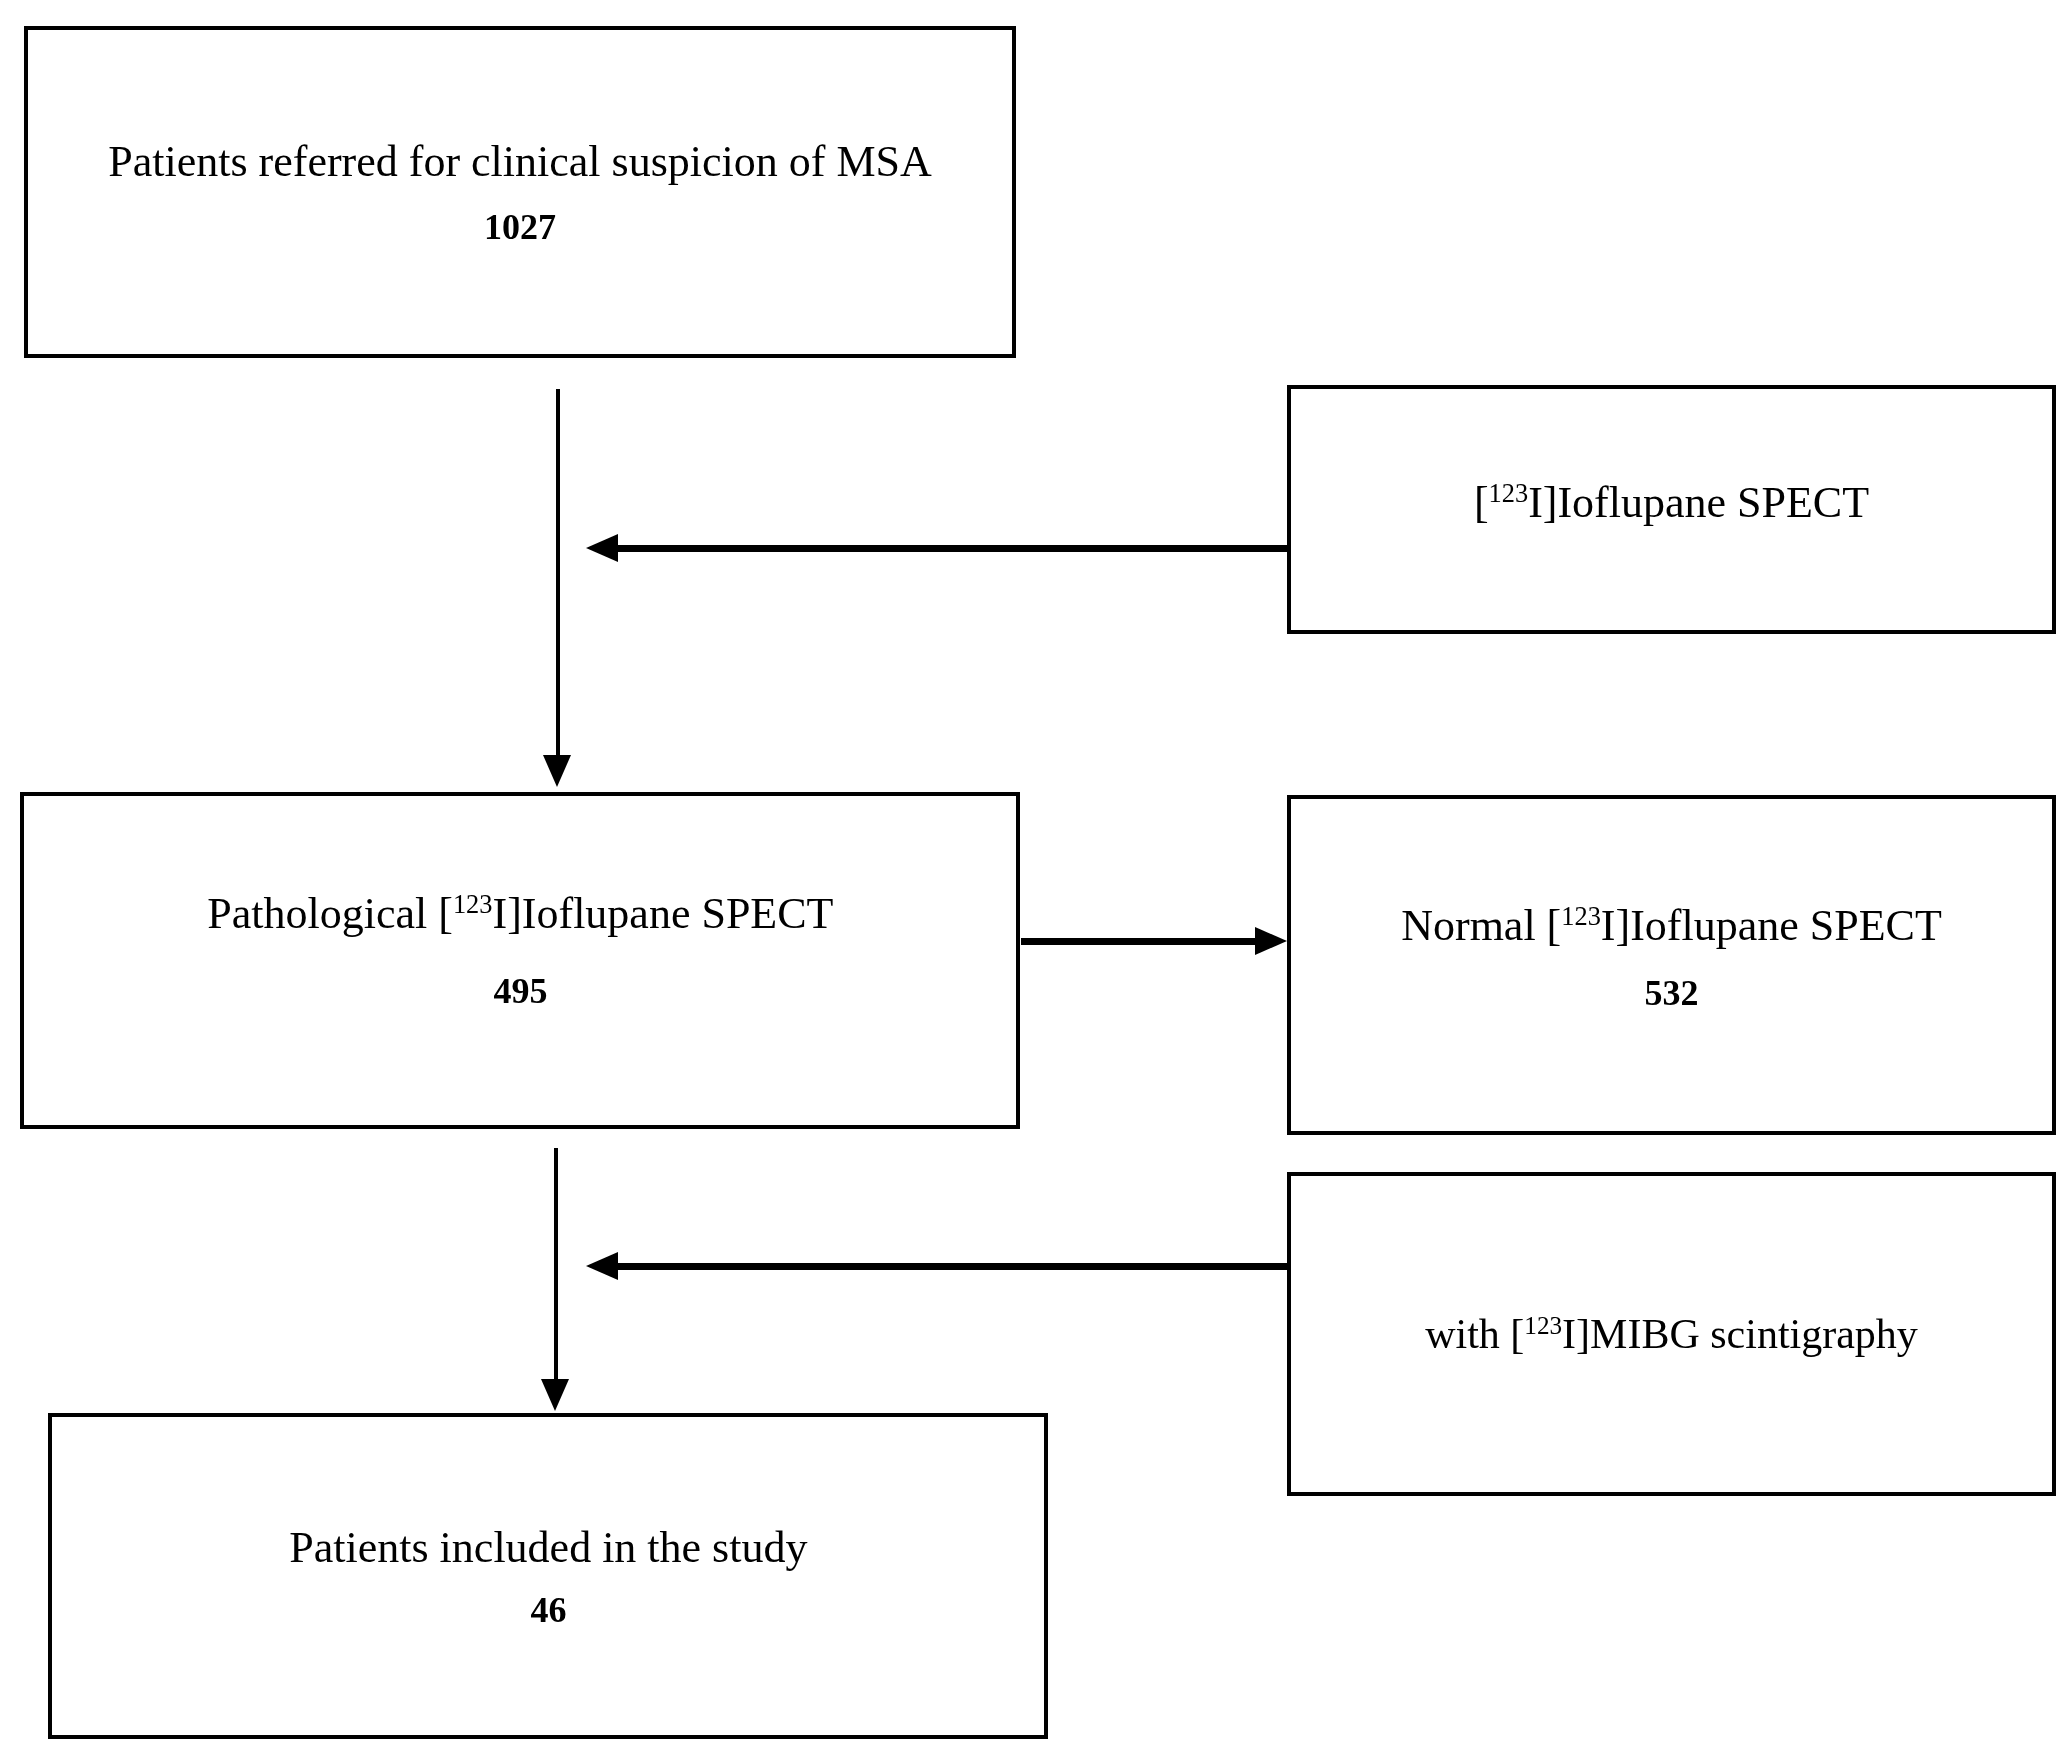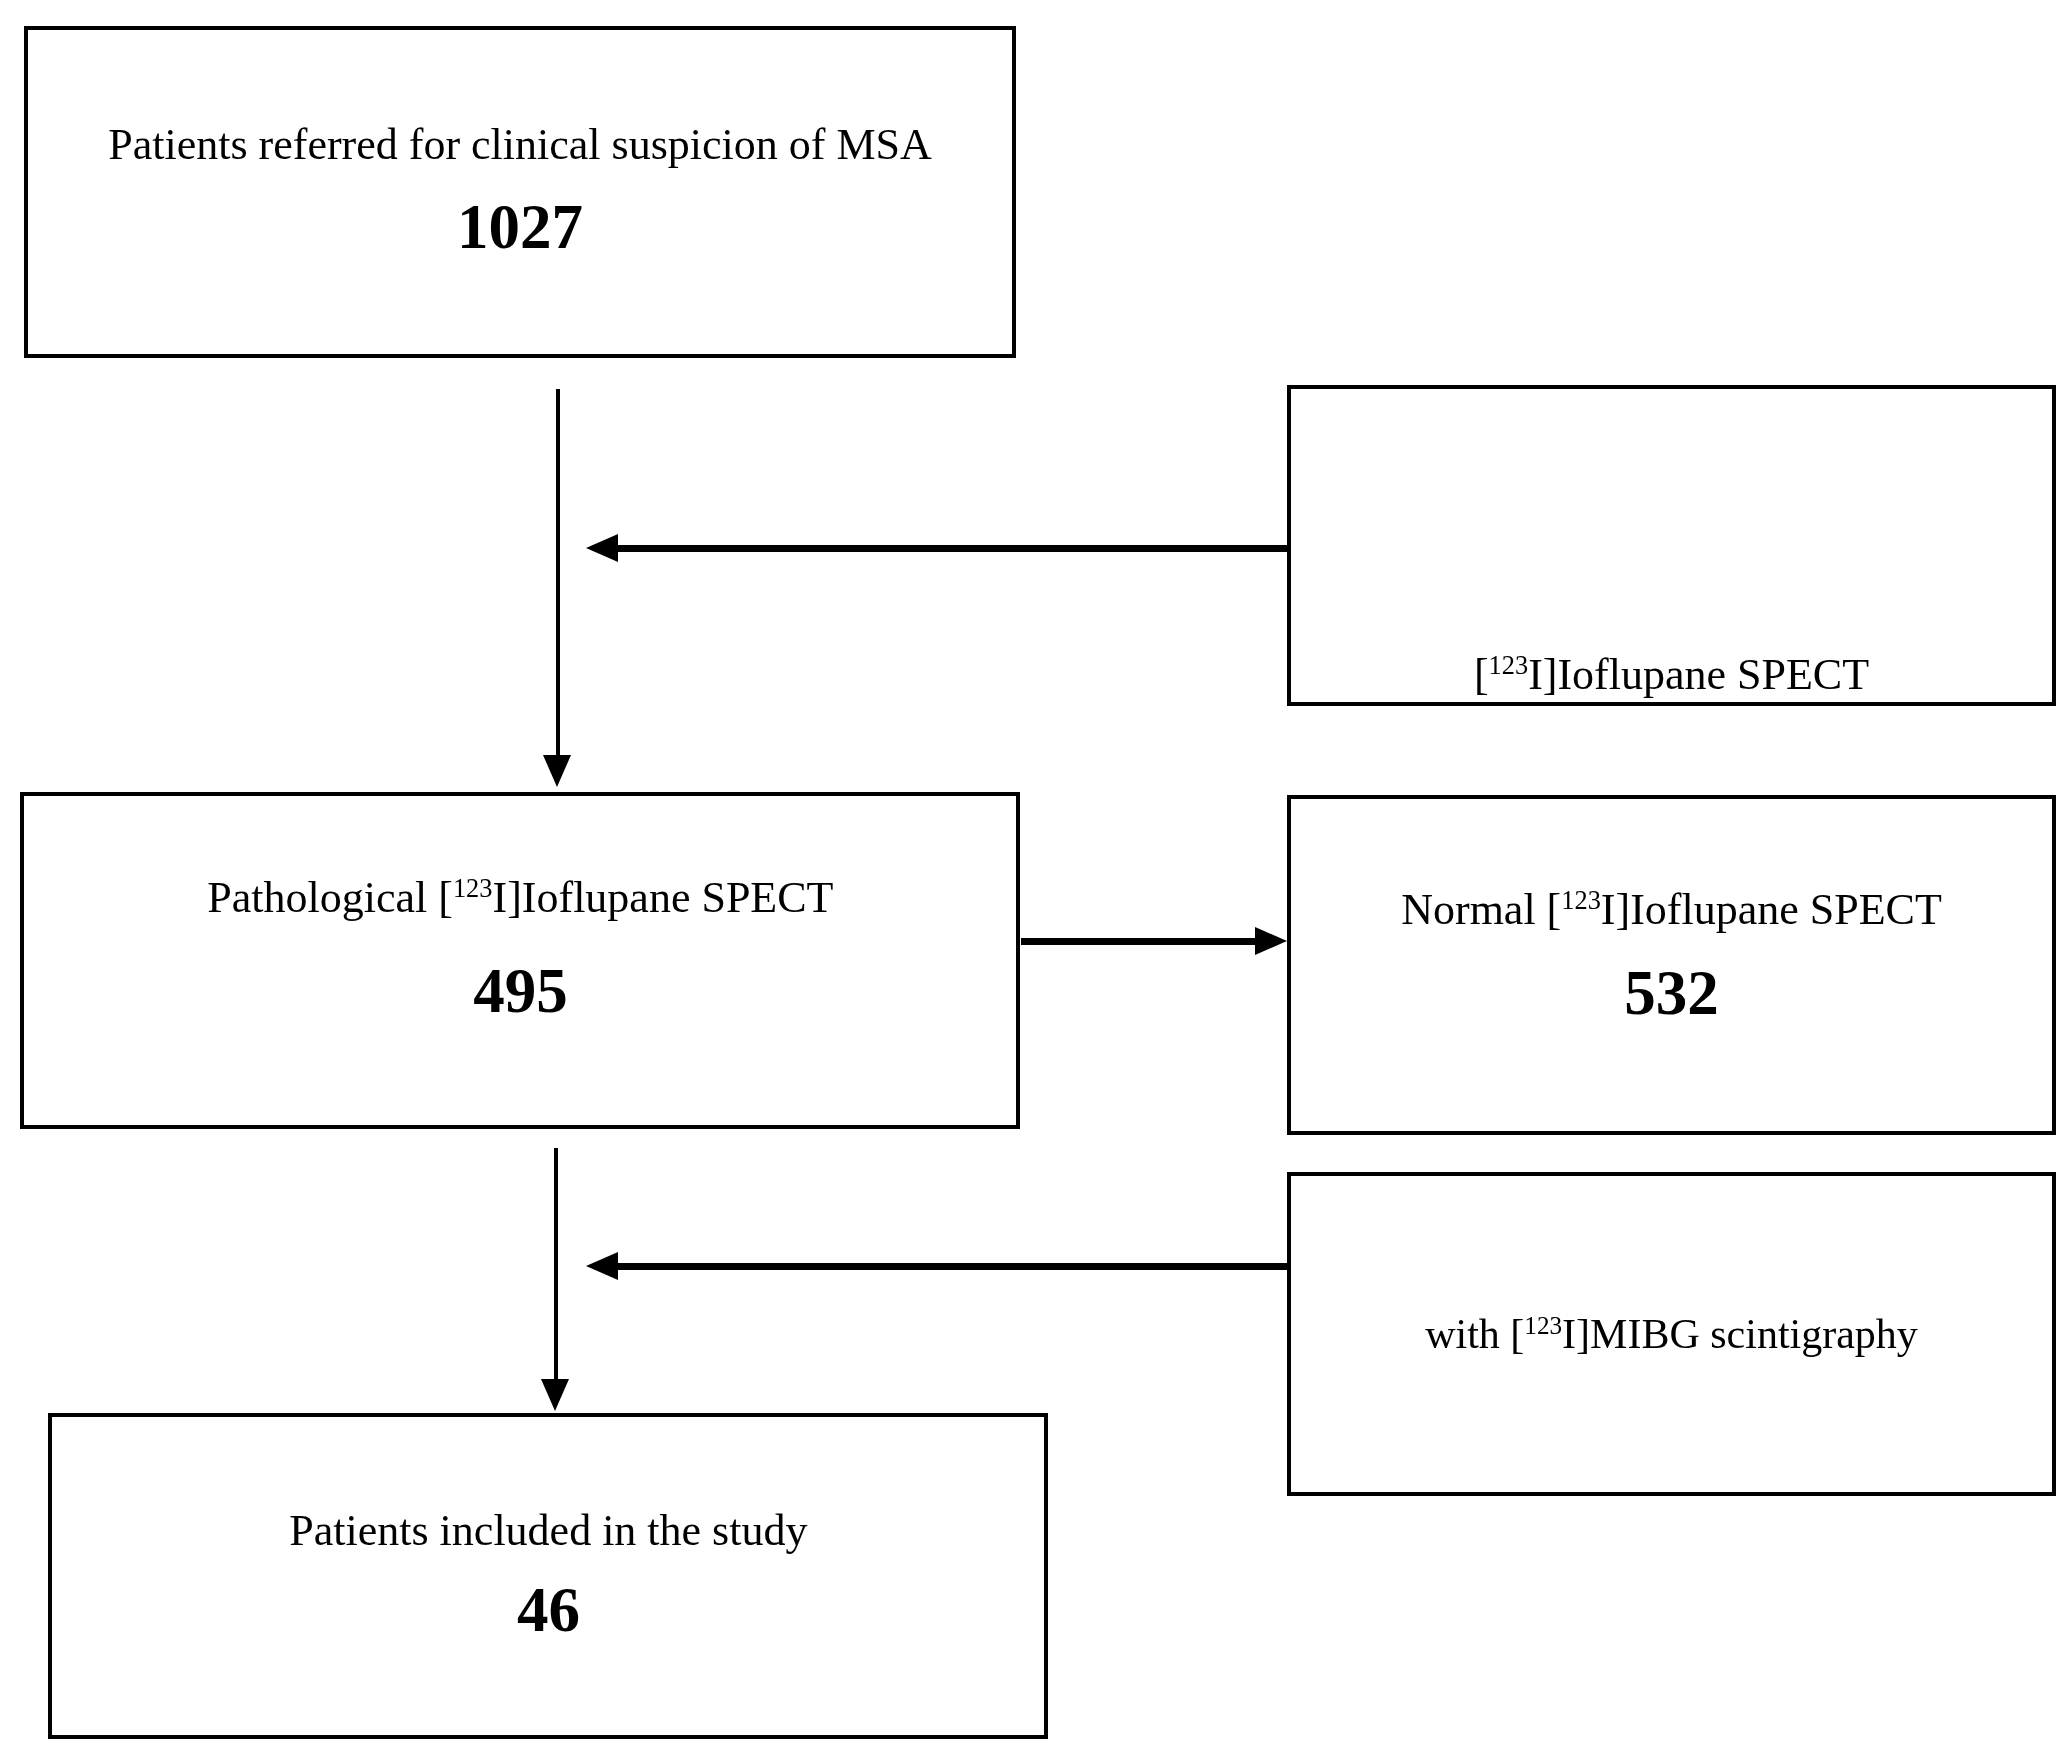--- a/index.html
+++ b/index.html
@@ -17,36 +17,36 @@
     border:4.4px solid #000000;
     background:#ffffff;
     display:flex;
     flex-direction:column;
     align-items:center;
     justify-content:center;
     text-align:center;
     font-family:Liberation Serif, serif;
   }
   .label{font-size:44px;line-height:1.25;white-space:nowrap;}
-  .count{font-size:63px;font-weight:bold;line-height:1.2;}
+  .count{font-size:36px;font-weight:bold;line-height:1.2;}
   sup{font-size:0.6em;vertical-align:0.55em;line-height:0;}
   .vline{position:absolute;width:3.6px;background:#000000;}
   .hline{position:absolute;height:6.6px;background:#000000;}
   .head-down{position:absolute;width:0;height:0;
     border-left:14.6px solid transparent;border-right:14.6px solid transparent;
     border-top:32px solid #000000;}
   .head-left{position:absolute;width:0;height:0;
     border-top:14.6px solid transparent;border-bottom:14.6px solid transparent;
     border-right:32px solid #000000;}
   .head-right{position:absolute;width:0;height:0;
     border-top:14.6px solid transparent;border-bottom:14.6px solid transparent;
     border-left:32px solid #000000;}
 
   #box-referred{left:24px;top:25.5px;width:992px;height:332px;gap:17.5px;}
-  #box-spect{left:1287px;top:385px;width:769px;height:321px;justify-content:flex-end;padding-top:86px;}
+  #box-spect{left:1287px;top:385px;width:769px;height:249px;justify-content:flex-start;padding-top:86px;}
   #box-pathological{left:20.4px;top:792px;width:1000px;height:337px;gap:29px;padding-bottom:22px;}
   #box-normal{left:1287px;top:795px;width:769px;height:340px;gap:19px;padding-bottom:16px;}
   #box-criteria{left:1287px;top:1172px;width:769px;height:324px;}
   #box-included{left:20.4px;top:1413px;width:1000px;height:326px;gap:14.6px;margin-left:28px;}
   .criteria-line{font-size:42px;line-height:52px;white-space:nowrap;}
 
   #a1-line{left:556px;top:389px;height:367px;}
   #a1-head{left:543px;top:755px;}
   #a2-line{left:618px;top:545px;width:669px;}
   #a2-head{left:586px;top:534px;}

